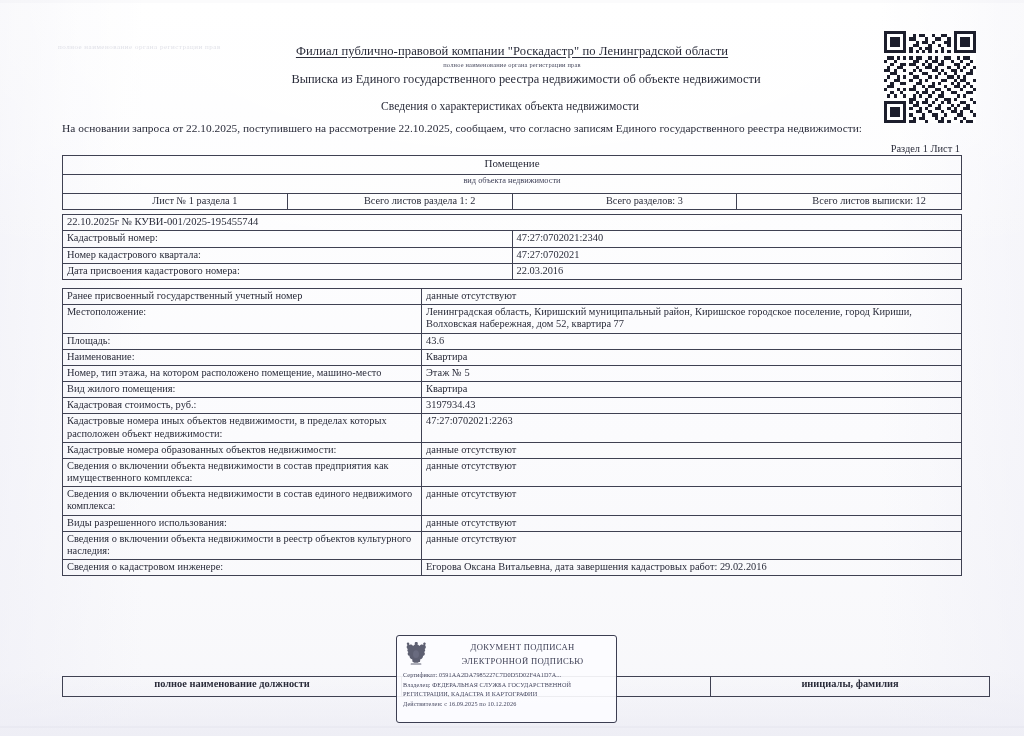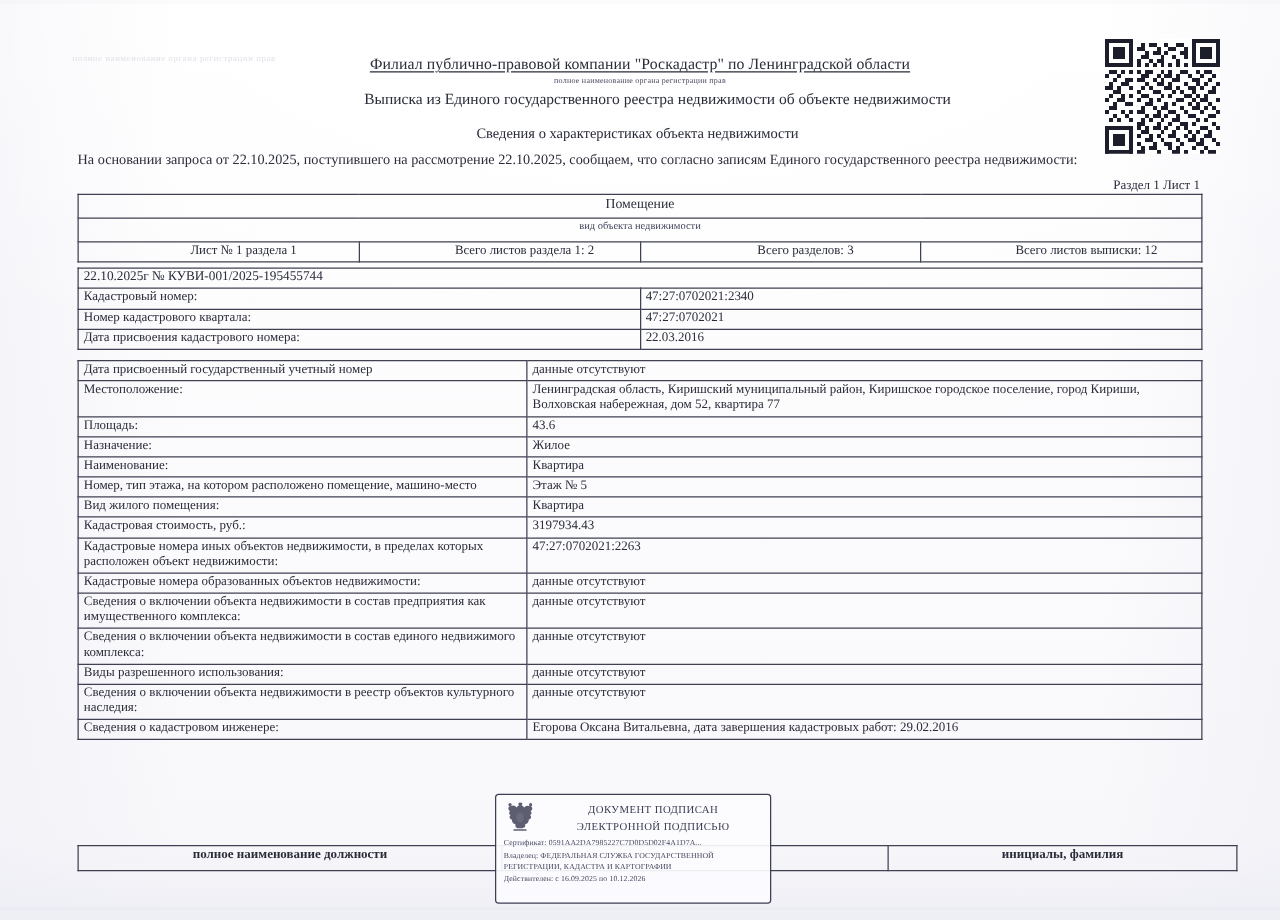--- a/index.html
+++ b/index.html
@@ -475,34 +475,30 @@
         <tr>
           <td class="label-col">Дата присвоения кадастрового номера:</td>
           <td>22.03.2016</td>
         </tr>
       </tbody>
     </table>
 
     <table class="tbl" id="table-main">
       <tbody>
         <tr>
-            <td class="lbl">Дата присвоенный государственный учетный номер</td>
+            <td class="lbl">Ранее присвоенный государственный учетный номер</td>
             <td>данные отсутствуют</td>
           </tr>
         <tr>
             <td class="lbl">Местоположение:</td>
             <td>Ленинградская область, Киришский муниципальный район, Киришское городское поселение, город Кириши, Волховская набережная, дом 52, квартира 77</td>
           </tr>
         <tr>
             <td class="lbl">Площадь:</td>
             <td>43.6</td>
-          </tr>
-        <tr>
-            <td class="lbl">Назначение:</td>
-            <td>Жилое</td>
           </tr>
         <tr>
             <td class="lbl">Наименование:</td>
             <td>Квартира</td>
           </tr>
         <tr>
             <td class="lbl">Номер, тип этажа, на котором расположено помещение, машино-место</td>
             <td>Этаж № 5</td>
           </tr>
         <tr>

